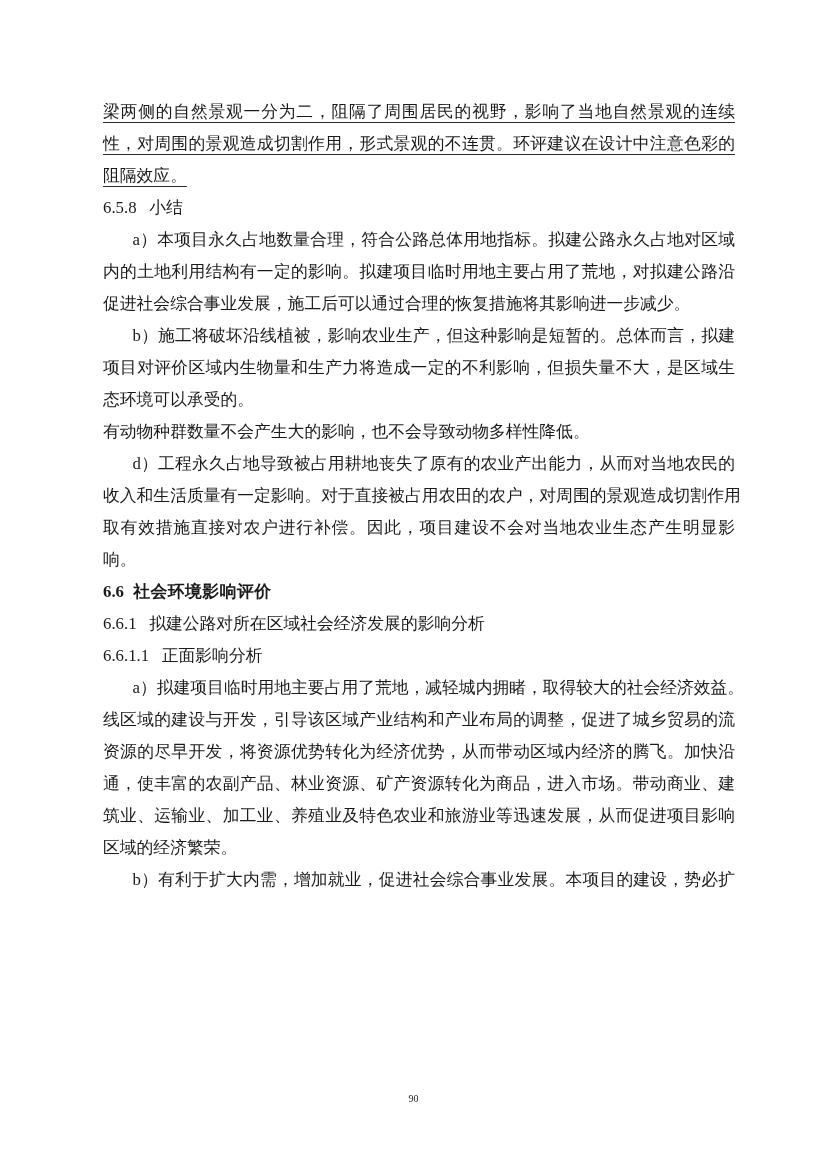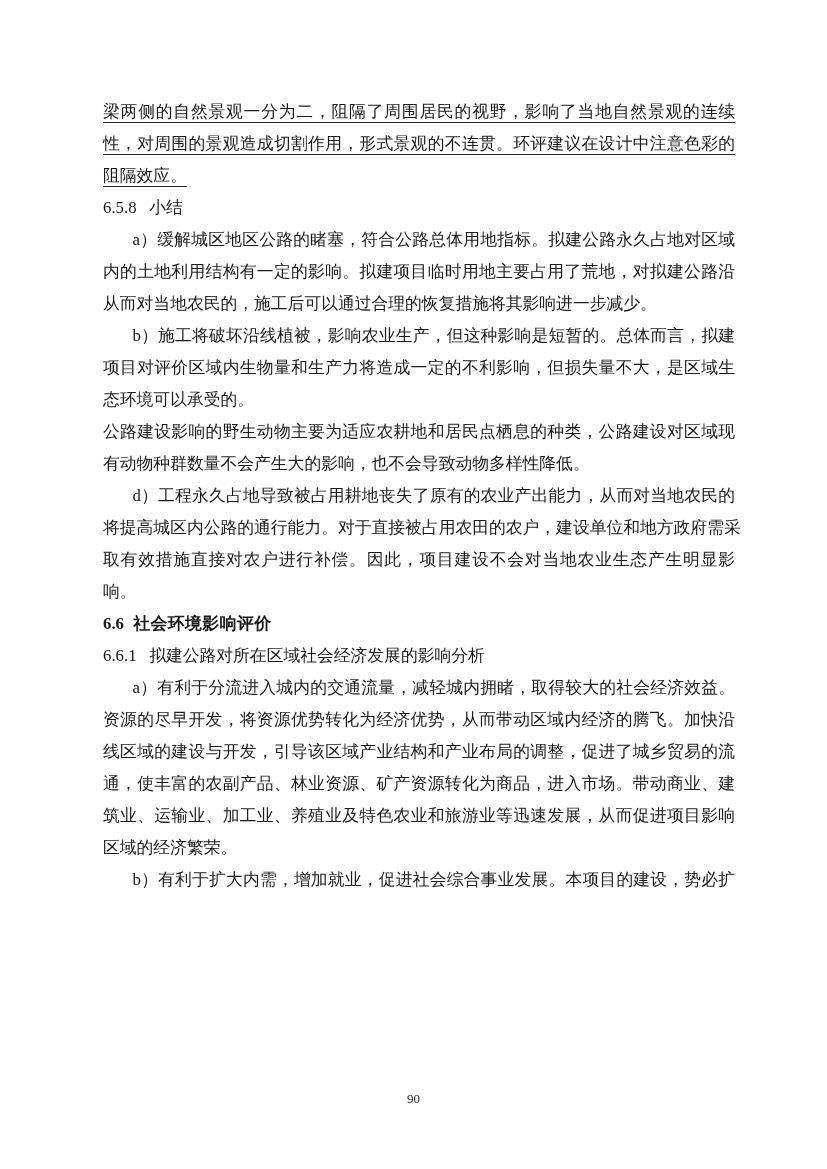--- a/index.html
+++ b/index.html
@@ -59,62 +59,62 @@
   }
   .heading-l3 .hnum, .heading-l4 .hnum {
     margin-right: 0.75em;
   }
   .pageno {
     position: absolute;
     left: 0;
     width: 827px;
     top: 1090px;
     text-align: center;
-    font-size: 13px;
+    font-size: 10px;
     line-height: 18px;
     color: #2a2a2a;
   }
 </style>
 </head>
 <body>
 
 <div class="page">
   <div class="doc">
       <div class="block paragraph">
         <div class="ln u">梁两侧的自然景观一分为二，阻隔了周围居民的视野，影响了当地自然景观的连续</div>
         <div class="ln u">性，对周围的景观造成切割作用，形式景观的不连贯。环评建议在设计中注意色彩的</div>
         <div class="ln last u">阻隔效应。</div>
       </div>
       <div class="block heading-l3"><span class="hnum">6.5.8</span><span class="htitle">小结</span></div>
       <div class="block paragraph">
-        <div class="ln ind">a）缓解城区地区公路的睹塞，符合公路总体用地指标。拟建公路永久占地对区域</div>
+        <div class="ln ind">a）本项目永久占地数量合理，符合公路总体用地指标。拟建公路永久占地对区域</div>
         <div class="ln">内的土地利用结构有一定的影响。拟建项目临时用地主要占用了荒地，对拟建公路沿</div>
-        <div class="ln last">从而对当地农民的，施工后可以通过合理的恢复措施将其影响进一步减少。</div>
+        <div class="ln last">促进社会综合事业发展，施工后可以通过合理的恢复措施将其影响进一步减少。</div>
       </div>
       <div class="block paragraph">
         <div class="ln ind">b）施工将破坏沿线植被，影响农业生产，但这种影响是短暂的。总体而言，拟建</div>
         <div class="ln">项目对评价区域内生物量和生产力将造成一定的不利影响，但损失量不大，是区域生</div>
         <div class="ln last">态环境可以承受的。</div>
       </div>
       <div class="block paragraph">
-        <div class="ln">公路建设影响的野生动物主要为适应农耕地和居民点栖息的种类，公路建设对区域现</div>
         <div class="ln last">有动物种群数量不会产生大的影响，也不会导致动物多样性降低。</div>
       </div>
       <div class="block paragraph">
         <div class="ln ind">d）工程永久占地导致被占用耕地丧失了原有的农业产出能力，从而对当地农民的</div>
-        <div class="ln">将提高城区内公路的通行能力。对于直接被占用农田的农户，建设单位和地方政府需采</div>
+        <div class="ln">收入和生活质量有一定影响。对于直接被占用农田的农户，对周围的景观造成切割作用</div>
         <div class="ln">取有效措施直接对农户进行补偿。因此，项目建设不会对当地农业生态产生明显影</div>
         <div class="ln last">响。</div>
       </div>
       <div class="block heading-l2"><span class="hnum">6.6</span><span class="htitle">社会环境影响评价</span></div>
       <div class="block heading-l3"><span class="hnum">6.6.1</span><span class="htitle">拟建公路对所在区域社会经济发展的影响分析</span></div>
+      <div class="block heading-l4"><span class="hnum">6.6.1.1</span><span class="htitle">正面影响分析</span></div>
       <div class="block paragraph">
-        <div class="ln ind">a）有利于分流进入城内的交通流量，减轻城内拥睹，取得较大的社会经济效益。</div>
+        <div class="ln ind">a）拟建项目临时用地主要占用了荒地，减轻城内拥睹，取得较大的社会经济效益。</div>
+        <div class="ln">线区域的建设与开发，引导该区域产业结构和产业布局的调整，促进了城乡贸易的流</div>
         <div class="ln">资源的尽早开发，将资源优势转化为经济优势，从而带动区域内经济的腾飞。加快沿</div>
-        <div class="ln">线区域的建设与开发，引导该区域产业结构和产业布局的调整，促进了城乡贸易的流</div>
         <div class="ln">通，使丰富的农副产品、林业资源、矿产资源转化为商品，进入市场。带动商业、建</div>
         <div class="ln">筑业、运输业、加工业、养殖业及特色农业和旅游业等迅速发展，从而促进项目影响</div>
         <div class="ln last">区域的经济繁荣。</div>
       </div>
       <div class="block paragraph">
         <div class="ln ind">b）有利于扩大内需，增加就业，促进社会综合事业发展。本项目的建设，势必扩</div>
       </div>
     </div>
   <div class="pageno">90</div>
 </div>

